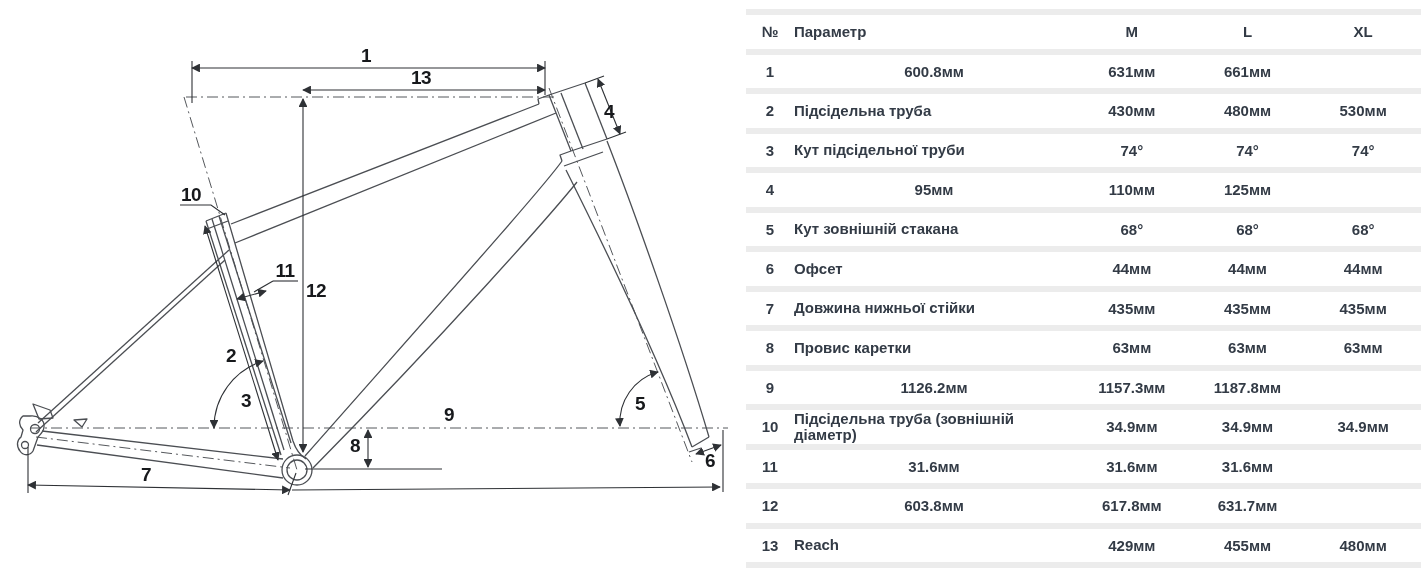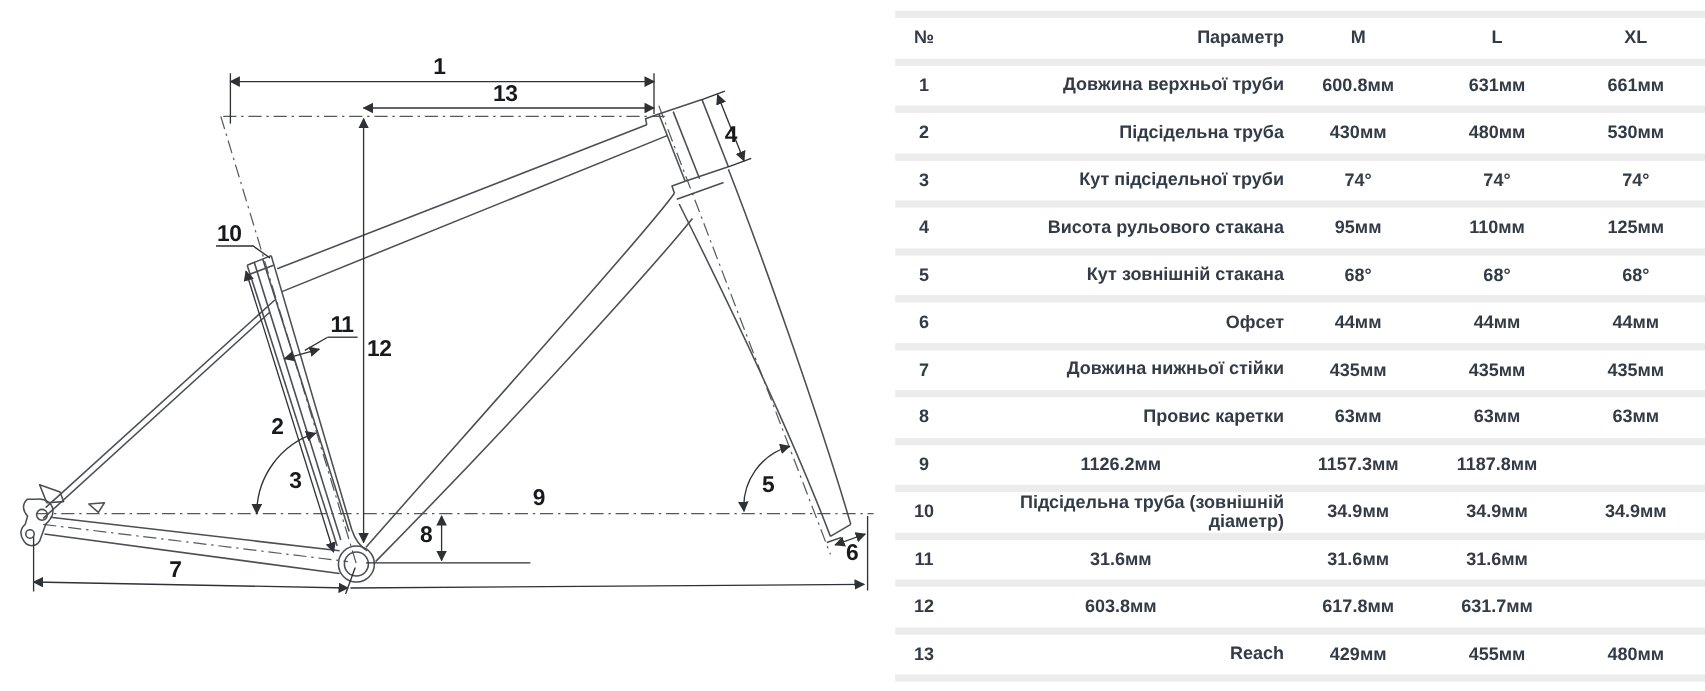--- a/index.html
+++ b/index.html
@@ -14,21 +14,21 @@
   .dlabel{font-family:"Liberation Sans",sans-serif;font-weight:700;
           font-size:19px;fill:#17191c;letter-spacing:-0.5px;}
 
   
   #geo-table{position:absolute;left:746px;top:0;width:675px;padding-top:9px;}
   .trow{display:grid;grid-template-columns:48px 280px 1fr 1fr 1fr;
         align-items:center;height:33.5px;background:#ffffff;
         border-top:6px solid #ececec;
         font-weight:700;font-size:15px;color:#333b46;}
   .trow .c-num{text-align:center;}
-  .trow .c-param{text-align:right;padding-right:4px;line-height:1.05;}
+  .trow .c-param{text-align:left;padding-right:4px;line-height:1.05;}
   .trow .c-val{text-align:center;}
   #table-bottom-separator{height:6px;background:#ececec;}
 </style>
 </head>
 <body>
 
 <div id="diagram-wrap">
 <svg width="740" height="576" viewBox="0 0 740 576" xmlns="http://www.w3.org/2000/svg">
   <defs>
     <marker id="arr" viewBox="0 0 10 10" refX="9" refY="5" markerWidth="8" markerHeight="8" orient="auto-start-reverse">
@@ -137,21 +137,20 @@
   <div class="trow">
     <div class="c-num">№</div>
     <div class="c-param">Параметр</div>
     <div class="c-val">M</div>
     <div class="c-val">L</div>
     <div class="c-val">XL</div>
   </div>
   <div id="rows-container">
   <div class="trow">
     <div class="c-num">1</div>
-    <div class="c-param">Довжина верхньої труби</div>
     <div class="c-val">600.8мм</div>
     <div class="c-val">631мм</div>
     <div class="c-val">661мм</div>
   </div>
 
   <div class="trow">
     <div class="c-num">2</div>
     <div class="c-param">Підсідельна труба</div>
     <div class="c-val">430мм</div>
     <div class="c-val">480мм</div>
@@ -161,21 +160,20 @@
   <div class="trow">
     <div class="c-num">3</div>
     <div class="c-param">Кут підсідельної труби</div>
     <div class="c-val">74°</div>
     <div class="c-val">74°</div>
     <div class="c-val">74°</div>
   </div>
 
   <div class="trow">
     <div class="c-num">4</div>
-    <div class="c-param">Висота рульового стакана</div>
     <div class="c-val">95мм</div>
     <div class="c-val">110мм</div>
     <div class="c-val">125мм</div>
   </div>
 
   <div class="trow">
     <div class="c-num">5</div>
     <div class="c-param">Кут зовнішній стакана</div>
     <div class="c-val">68°</div>
     <div class="c-val">68°</div>

